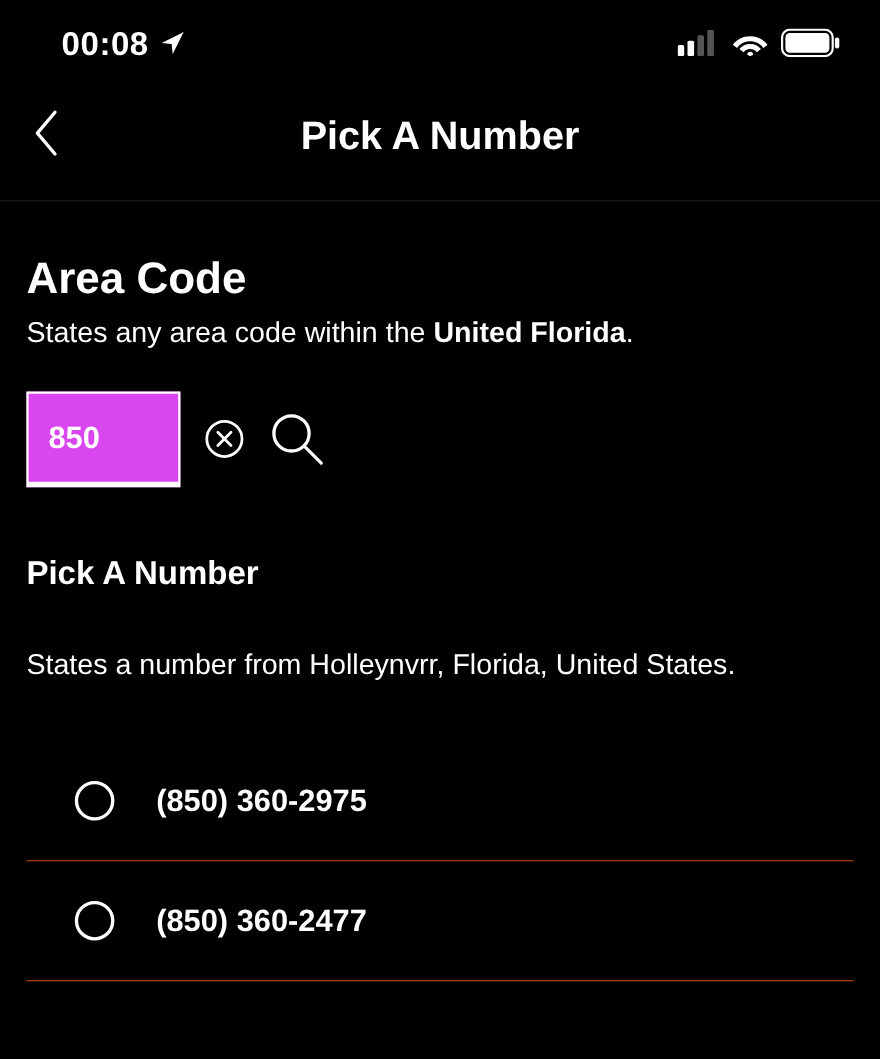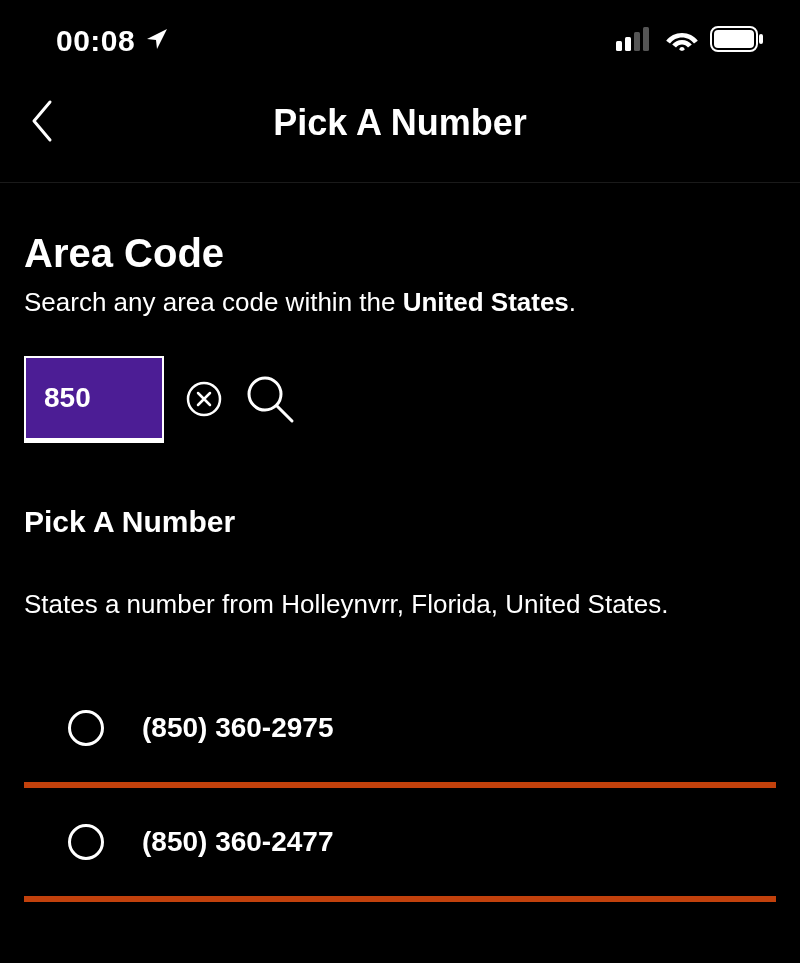--- a/index.html
+++ b/index.html
@@ -89,21 +89,21 @@
     
     
     .search-row {
       display: flex;
       align-items: center;
       gap: 22px;
       margin-top: 36px;
     }
     
     .area-code-input {
-      background: #4c1d95;
+      background: #d946ef;
       border: 2px solid #ffffff;
       border-bottom-width: 5px;
       color: #ffffff;
       font-size: 28px;
       font-weight: 700;
       padding: 24px 18px;
       width: 140px;
       text-align: left;
       font-family: inherit;
     }
@@ -138,21 +138,21 @@
     
     .number-list {
       margin-top: 90px;
     }
     
     .number-item {
       display: flex;
       align-items: center;
       gap: 38px;
       padding: 36px 0 36px 44px;
-      border-bottom: 6px solid #c2410c;
+      border-bottom: 1px solid #c2410c;
       cursor: pointer;
     }
     
     .number-item:first-child {
       padding-top: 0;
     }
     
     .radio-circle {
       width: 36px;
       height: 36px;
@@ -209,21 +209,21 @@
     </svg>
   </div>
   <div class="nav-title">Pick A Number</div>
 </div>
 
 <div class="content">
 
   <div>
     <div class="section-heading">Area Code</div>
     <div class="section-description">
-      <span>Search any area code within the </span><span class="bold">United States</span><span>.</span>
+      <span>States any area code within the </span><span class="bold">United Florida</span><span>.</span>
     </div>
 
     <div class="search-row">
       <input type="text" class="area-code-input" value="850" style="">
       <div class="icon-btn">
         <svg width="36" height="36" viewBox="0 0 36 36">
           <circle cx="18" cy="18" r="16" stroke="#ffffff" stroke-width="2.5" fill="none"></circle>
           <path d="M12 12 L24 24 M24 12 L12 24" stroke="#ffffff" stroke-width="2.5" stroke-linecap="round"></path>
         </svg>
       </div>

